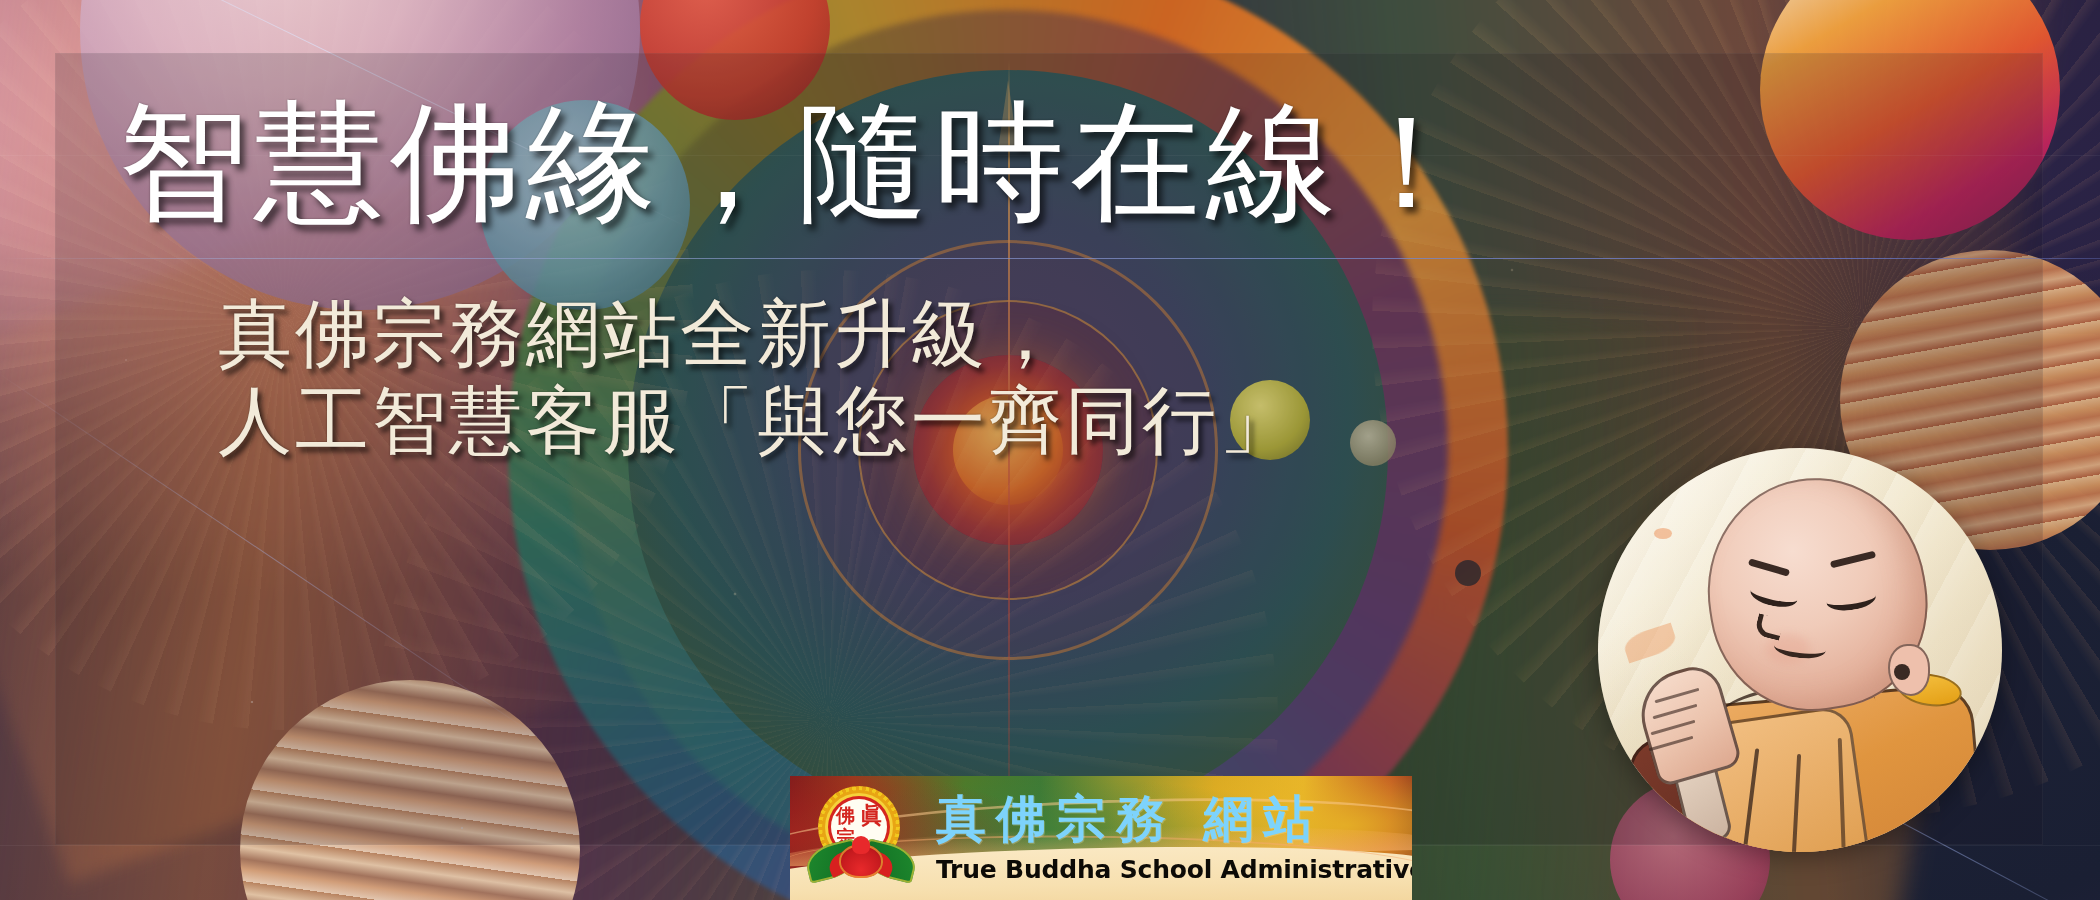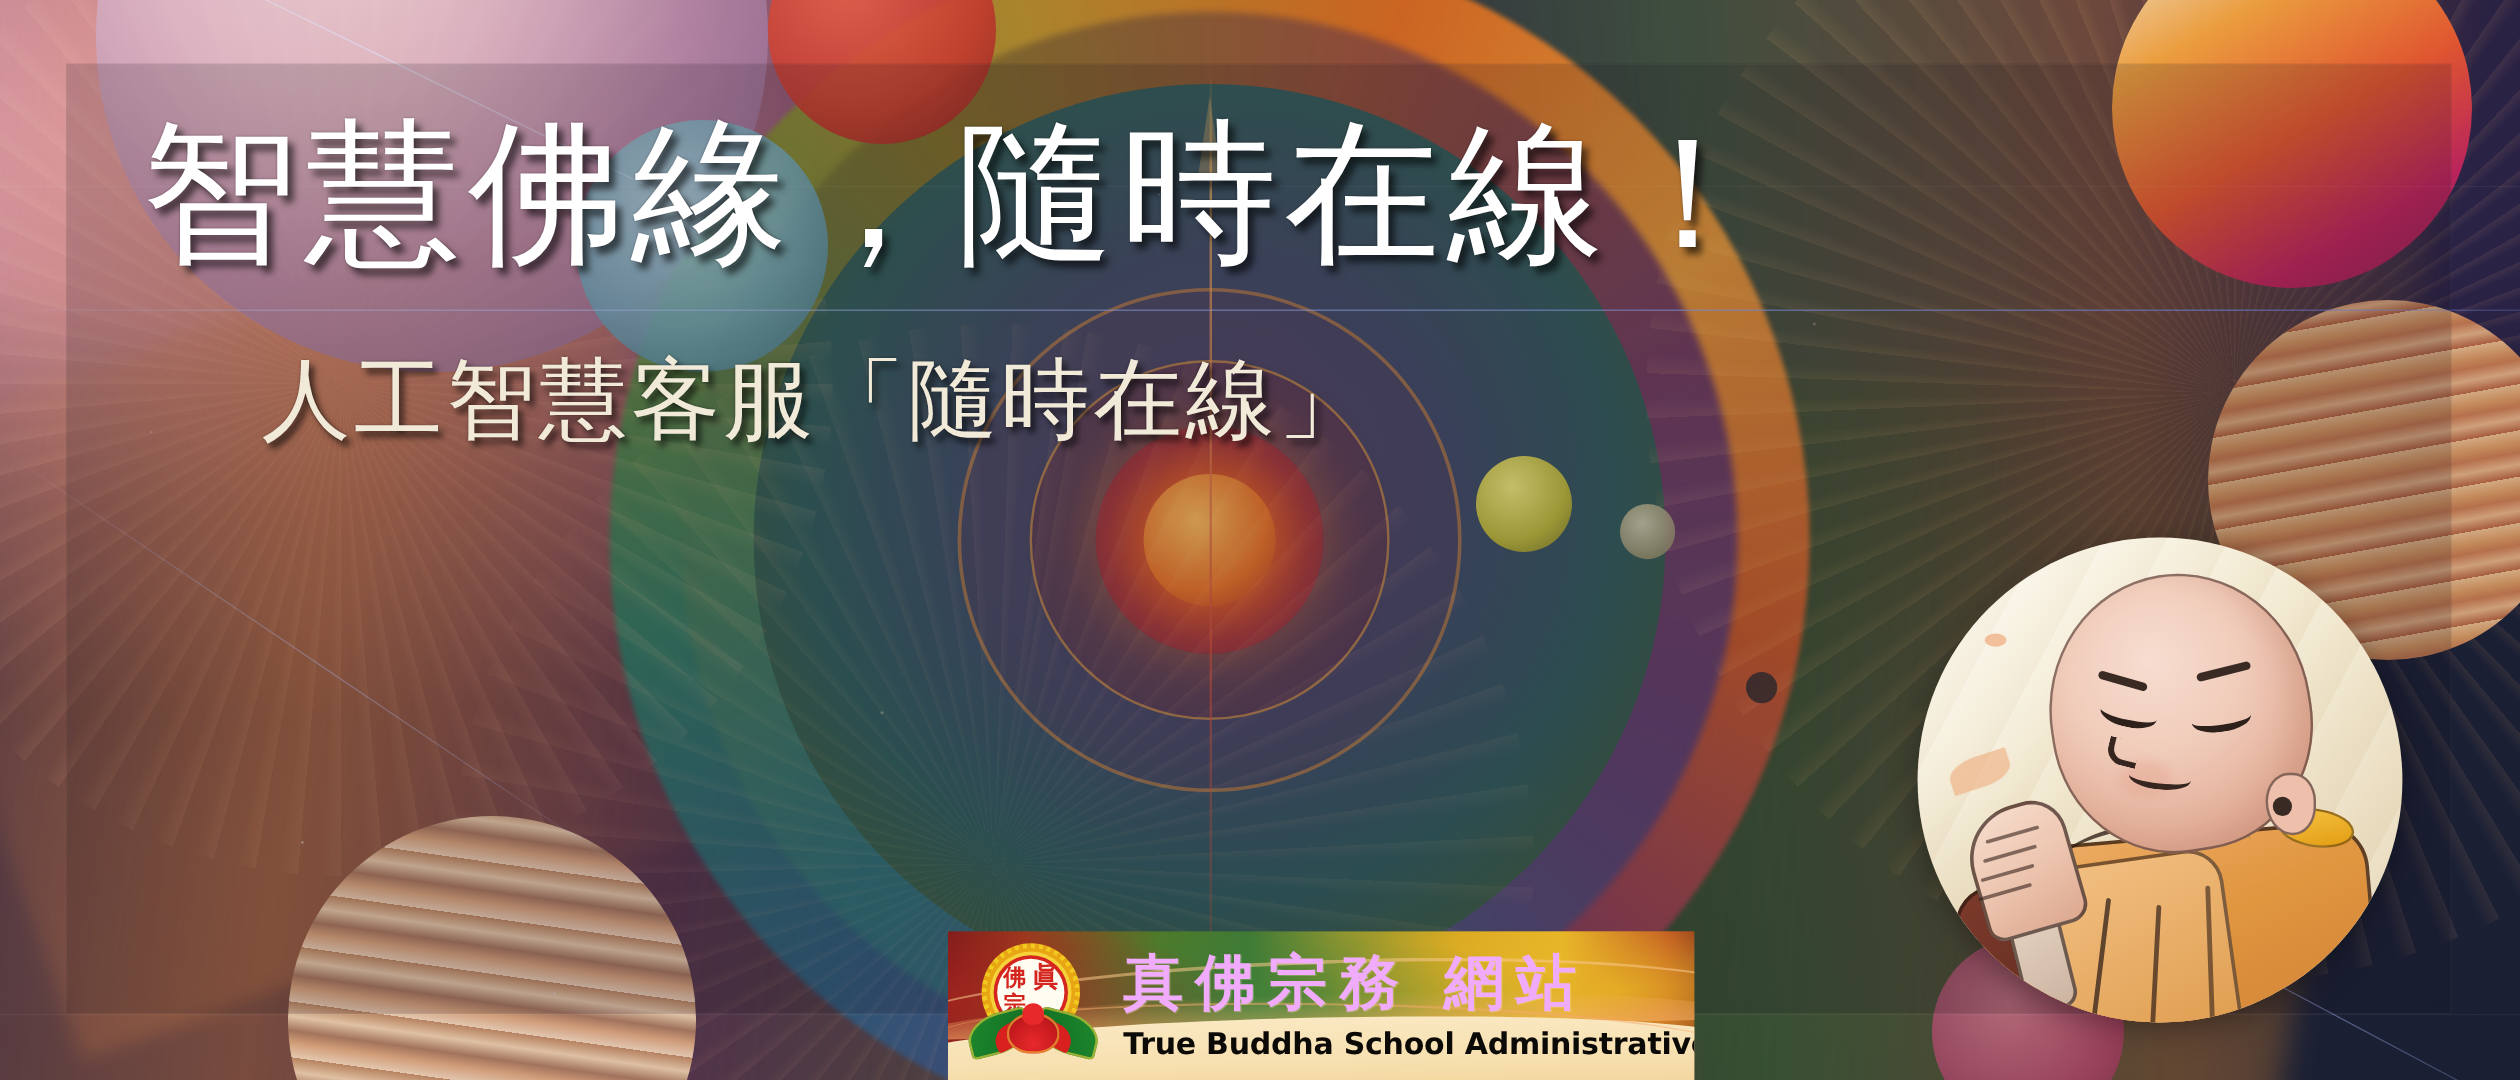--- a/index.html
+++ b/index.html
@@ -304,21 +304,21 @@
   .petal-l { position:absolute; left:20px; top:70px; width:24px; height:20px; background:#d8201f;
      border-radius:70% 10% 70% 10%; transform:rotate(-24deg); }
   .petal-r { position:absolute; left:62px; top:70px; width:24px; height:20px; background:#d8201f;
      border-radius:10% 70% 10% 70%; transform:rotate(24deg); }
   .lotus-top { position:absolute; left:44px; top:52px; width:18px; height:18px; background:#e8292b;
      border-radius:50% 50% 40% 40%; }
 
   
   .calli {
     position:absolute; left:146px; top:12px; width:460px; height:64px;
-    color:#f0abfc; font-size:50px; line-height:62px; letter-spacing:10px;
+    color:#7dd3fc; font-size:50px; line-height:62px; letter-spacing:10px;
     font-family:"DejaVu Serif","Liberation Serif",serif; font-weight:700;
     white-space:nowrap;
     text-shadow:1px 1px 0 rgba(255,240,200,.25);
   }
   .logo-en {
     position:absolute; left:146px; bottom:16px; width:470px;
     color:#0c0a06; font-size:25px; font-weight:bold; letter-spacing:-.2px;
     font-family:"DejaVu Sans","Liberation Sans",sans-serif;
     white-space:nowrap;
   }
@@ -375,21 +375,22 @@
     <div class="hline hl1"></div>
     <div class="hline hl3"></div>
   </div>
 
   <div class="panel"></div>
 
   <div class="copy">
     <div class="headline">智慧佛緣，隨時在線！</div>
 
     <div class="sub">
-      <div class="sub-line">人工智慧客服「隨時在線」</div>
+      <div class="sub-line">真佛宗務網站全新升級，</div>
+      <div class="sub-line">人工智慧客服「與您一齊同行」</div>
     </div>
   </div>
 
   <div class="avatar">
     <div class="av-marble"></div>
     <div class="av-dot1"></div>
     <div class="av-leaf"></div>
 
     <div class="robe"></div>
     <div class="robe-dark"></div>

